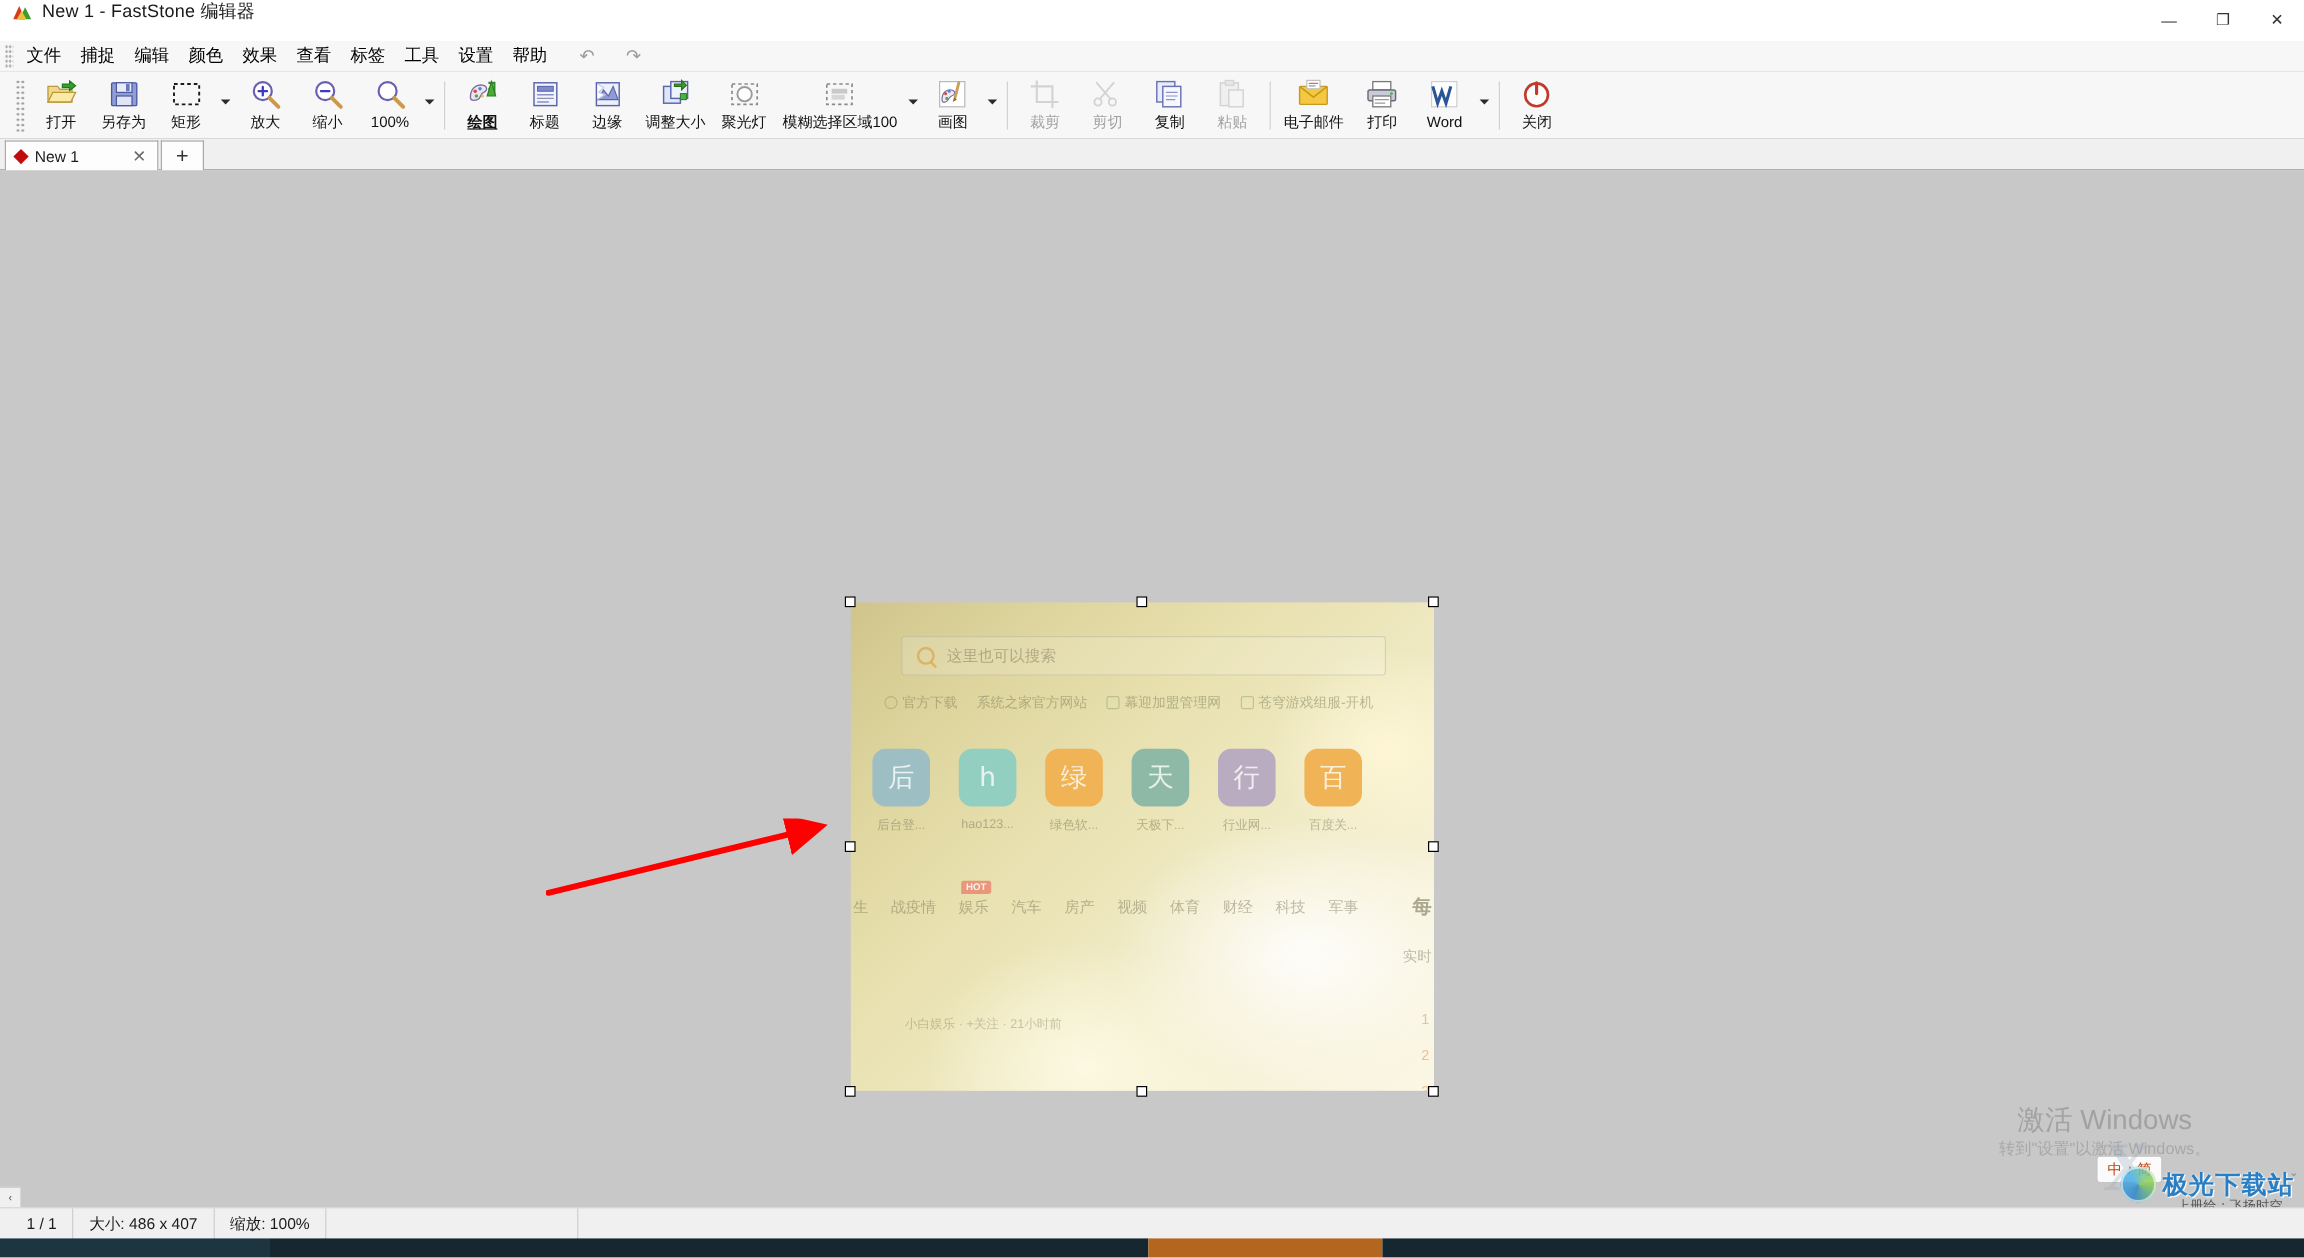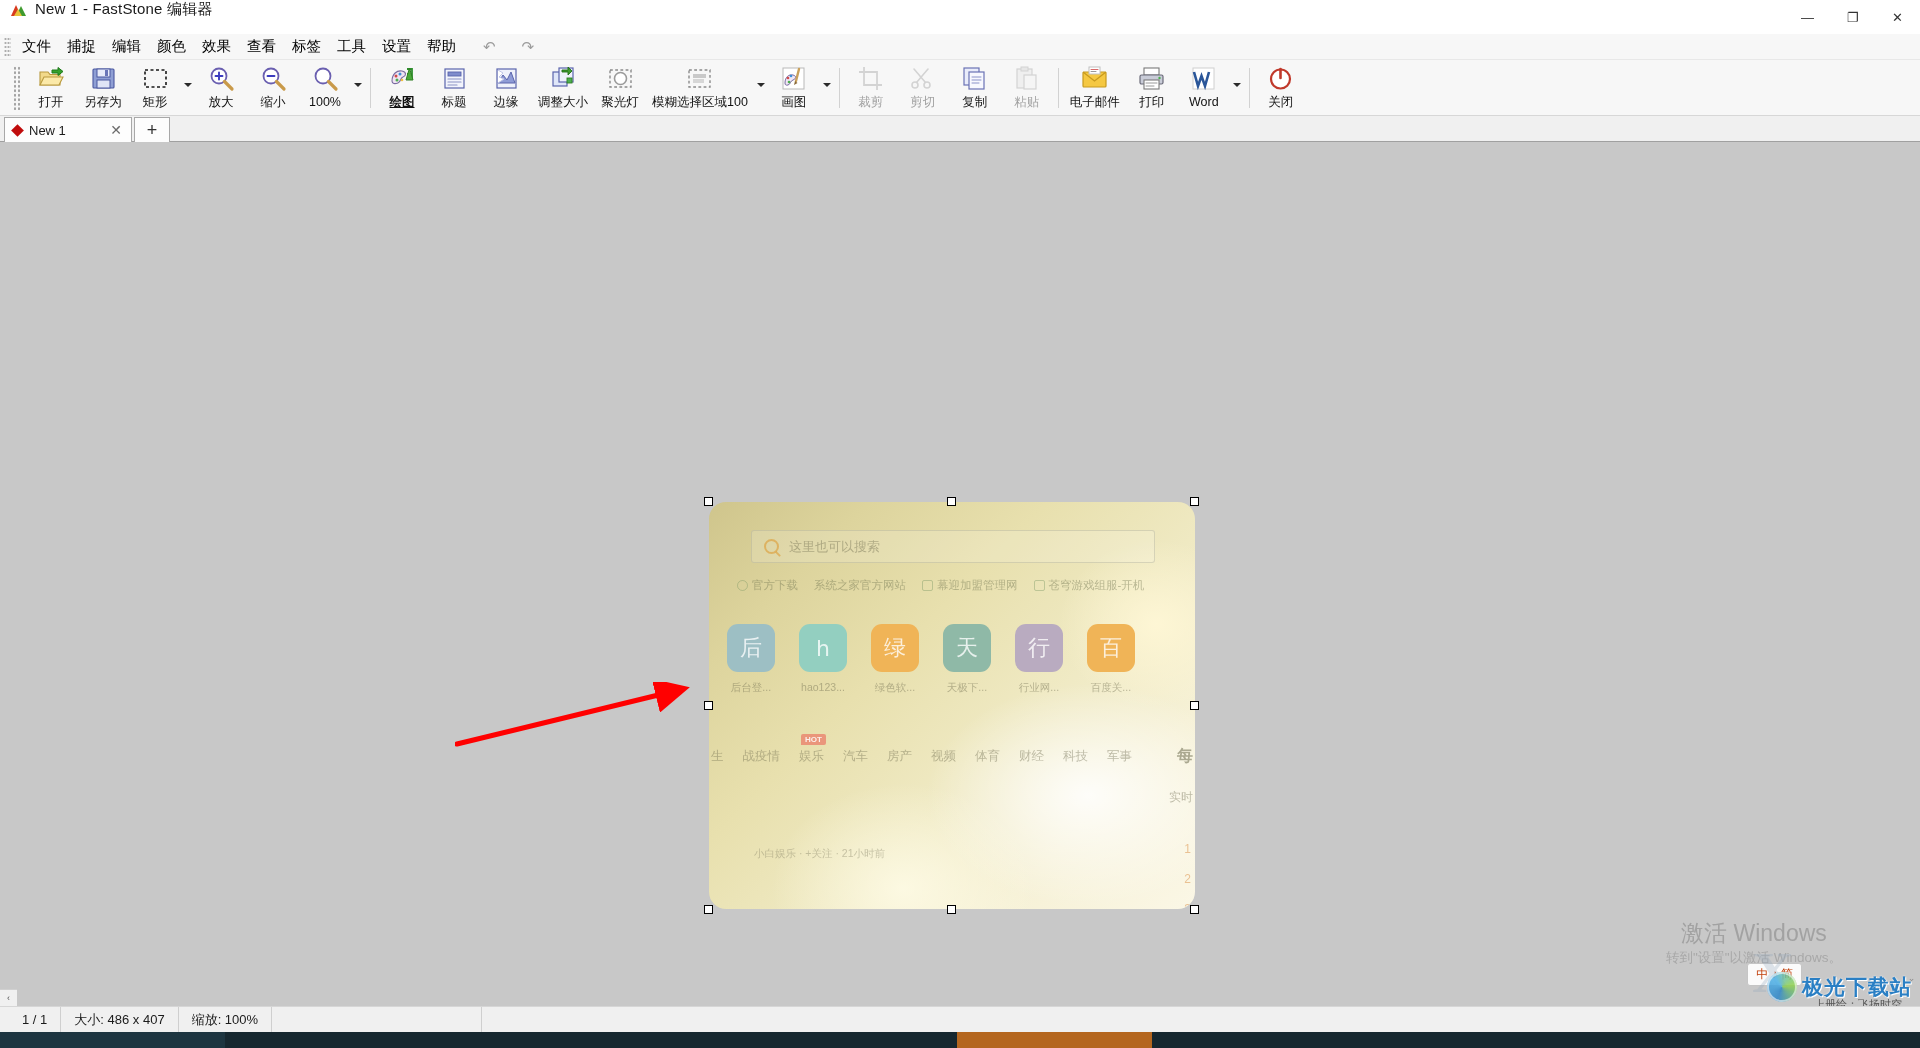--- a/index.html
+++ b/index.html
@@ -156,21 +156,20 @@
     width: 486px; height: 407px;
   }
   .img-content {
     position: absolute; inset: 0;
     overflow: hidden;
     background:
       radial-gradient(ellipse 260px 180px at 78% 72%, rgba(255,255,255,.88), rgba(255,255,255,0) 62%),
       radial-gradient(ellipse 150px 130px at 92% 30%, rgba(255,247,214,.9), rgba(255,247,214,0) 65%),
       radial-gradient(ellipse 200px 160px at 40% 95%, rgba(255,252,232,.8), rgba(255,252,232,0) 66%),
       linear-gradient(135deg, #cfc58c 0%, #ddd49d 18%, #e8e0ae 38%, #efe9c2 58%, #f6f1d6 78%, #fbf7e6 100%);
-    border-radius: 17px;
   }
   .img-overlay { position: absolute; inset: 0; }
 
   
   .ov-search {
     position: absolute; left: 42px; top: 28px;
     width: 404px; height: 33px;
     border: 1px solid rgba(170,170,150,.40);
     border-radius: 3px;
     background: rgba(255,255,255,.16);

